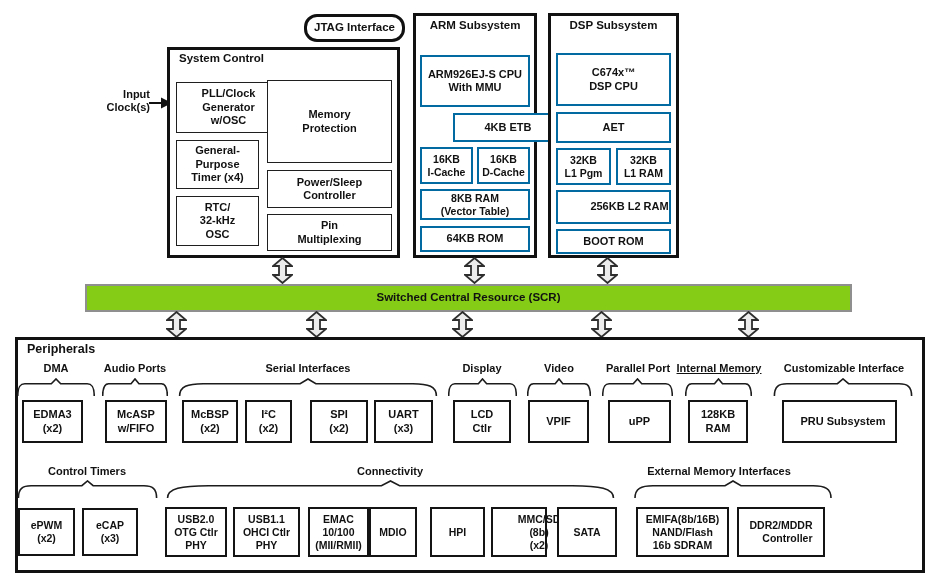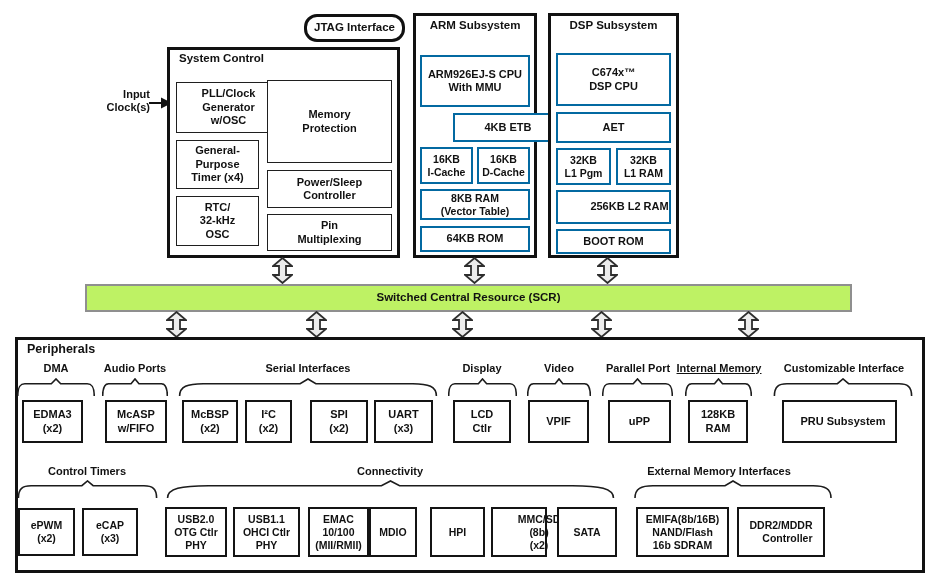--- a/index.html
+++ b/index.html
@@ -124,21 +124,21 @@
   <svg class="arrow" style="left:272px;top:257px;" width="21" height="27" viewBox="0 0 21 27">
       <path d="M10.5,1 L20,9 L14,9 L14,18 L20,18 L10.5,26 L1,18 L7,18 L7,9 L1,9 Z" fill="#ececec" stroke="#2e2e2e" stroke-width="1.8"></path>
     </svg>
   <svg class="arrow" style="left:464px;top:257px;" width="21" height="27" viewBox="0 0 21 27">
       <path d="M10.5,1 L20,9 L14,9 L14,18 L20,18 L10.5,26 L1,18 L7,18 L7,9 L1,9 Z" fill="#ececec" stroke="#2e2e2e" stroke-width="1.8"></path>
     </svg>
   <svg class="arrow" style="left:597px;top:257px;" width="21" height="27" viewBox="0 0 21 27">
       <path d="M10.5,1 L20,9 L14,9 L14,18 L20,18 L10.5,26 L1,18 L7,18 L7,9 L1,9 Z" fill="#ececec" stroke="#2e2e2e" stroke-width="1.8"></path>
     </svg>
 
-  <div class="box f115" style="left:85px;top:284px;width:767px;height:28px;background:#bef264;border:2px solid #8f8f8f;">Switched Central Resource (SCR)</div>
+  <div class="box f115" style="left:85px;top:284px;width:767px;height:28px;background:#84cc16;border:2px solid #8f8f8f;">Switched Central Resource (SCR)</div>
 
   <svg class="arrow" style="left:166px;top:311px;" width="21" height="27" viewBox="0 0 21 27">
       <path d="M10.5,1 L20,9 L14,9 L14,18 L20,18 L10.5,26 L1,18 L7,18 L7,9 L1,9 Z" fill="#ececec" stroke="#2e2e2e" stroke-width="1.8"></path>
     </svg>
   <svg class="arrow" style="left:306px;top:311px;" width="21" height="27" viewBox="0 0 21 27">
       <path d="M10.5,1 L20,9 L14,9 L14,18 L20,18 L10.5,26 L1,18 L7,18 L7,9 L1,9 Z" fill="#ececec" stroke="#2e2e2e" stroke-width="1.8"></path>
     </svg>
   <svg class="arrow" style="left:452px;top:311px;" width="21" height="27" viewBox="0 0 21 27">
       <path d="M10.5,1 L20,9 L14,9 L14,18 L20,18 L10.5,26 L1,18 L7,18 L7,9 L1,9 Z" fill="#ececec" stroke="#2e2e2e" stroke-width="1.8"></path>
     </svg>

